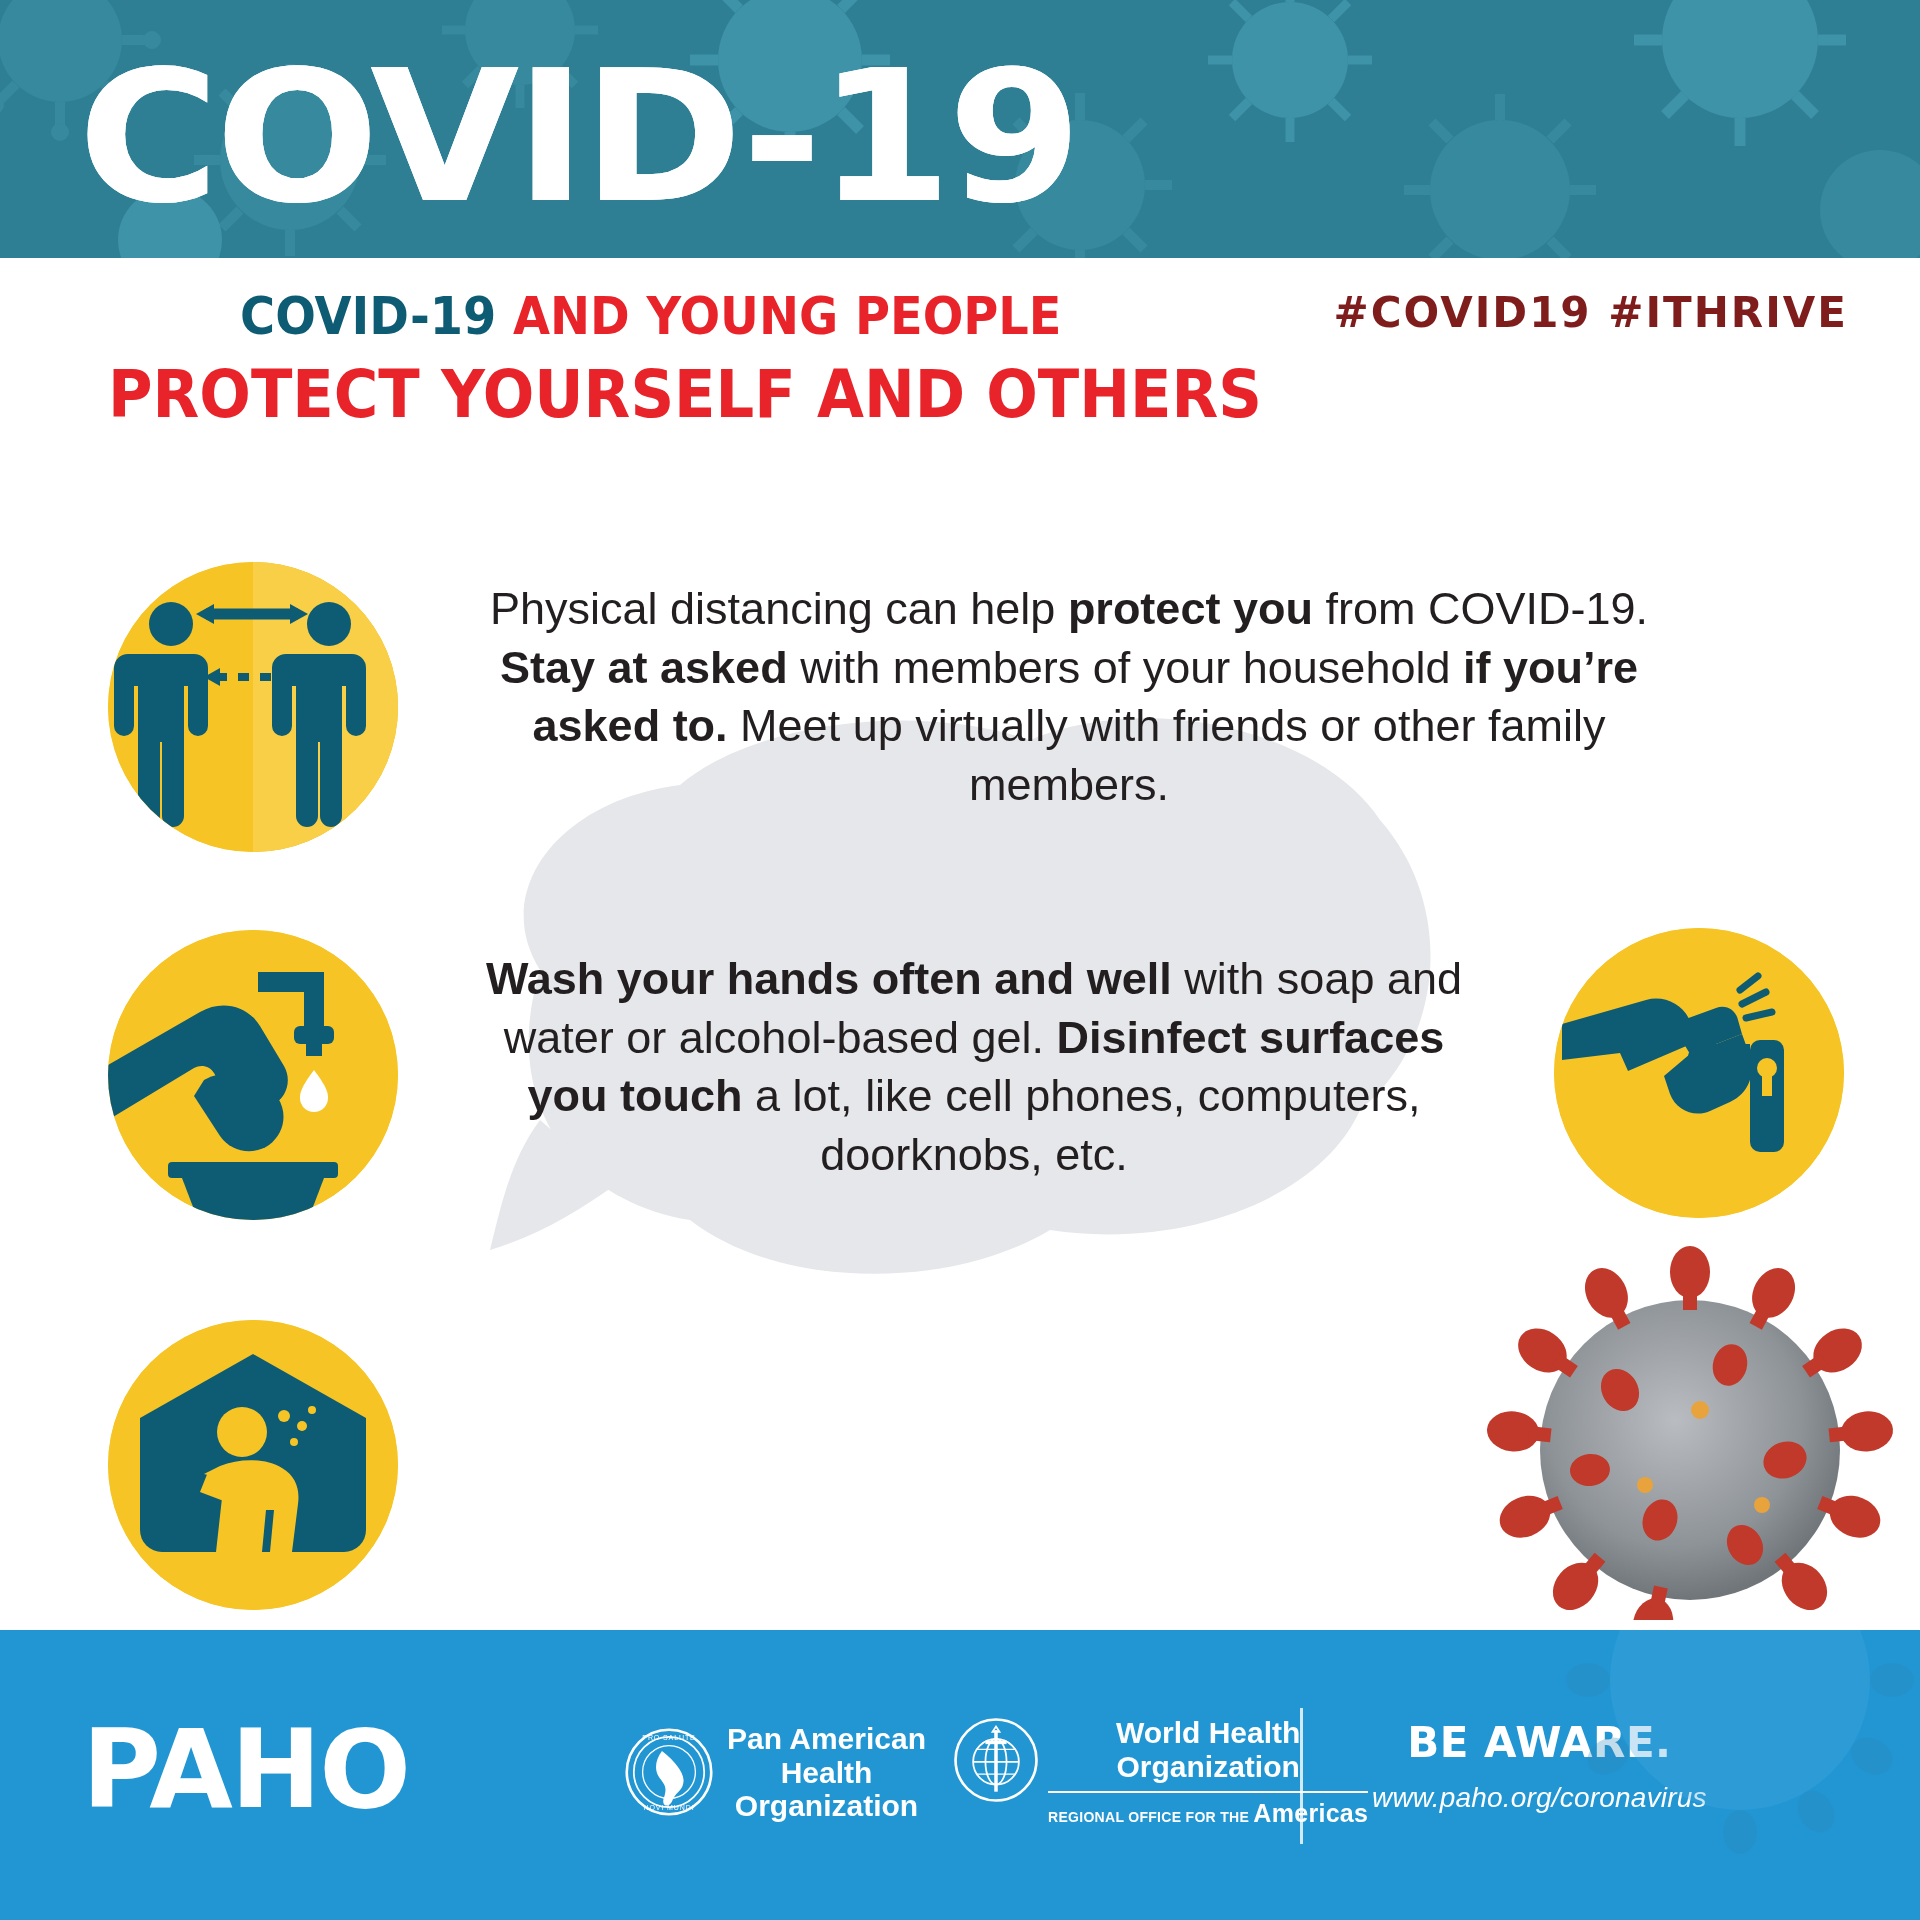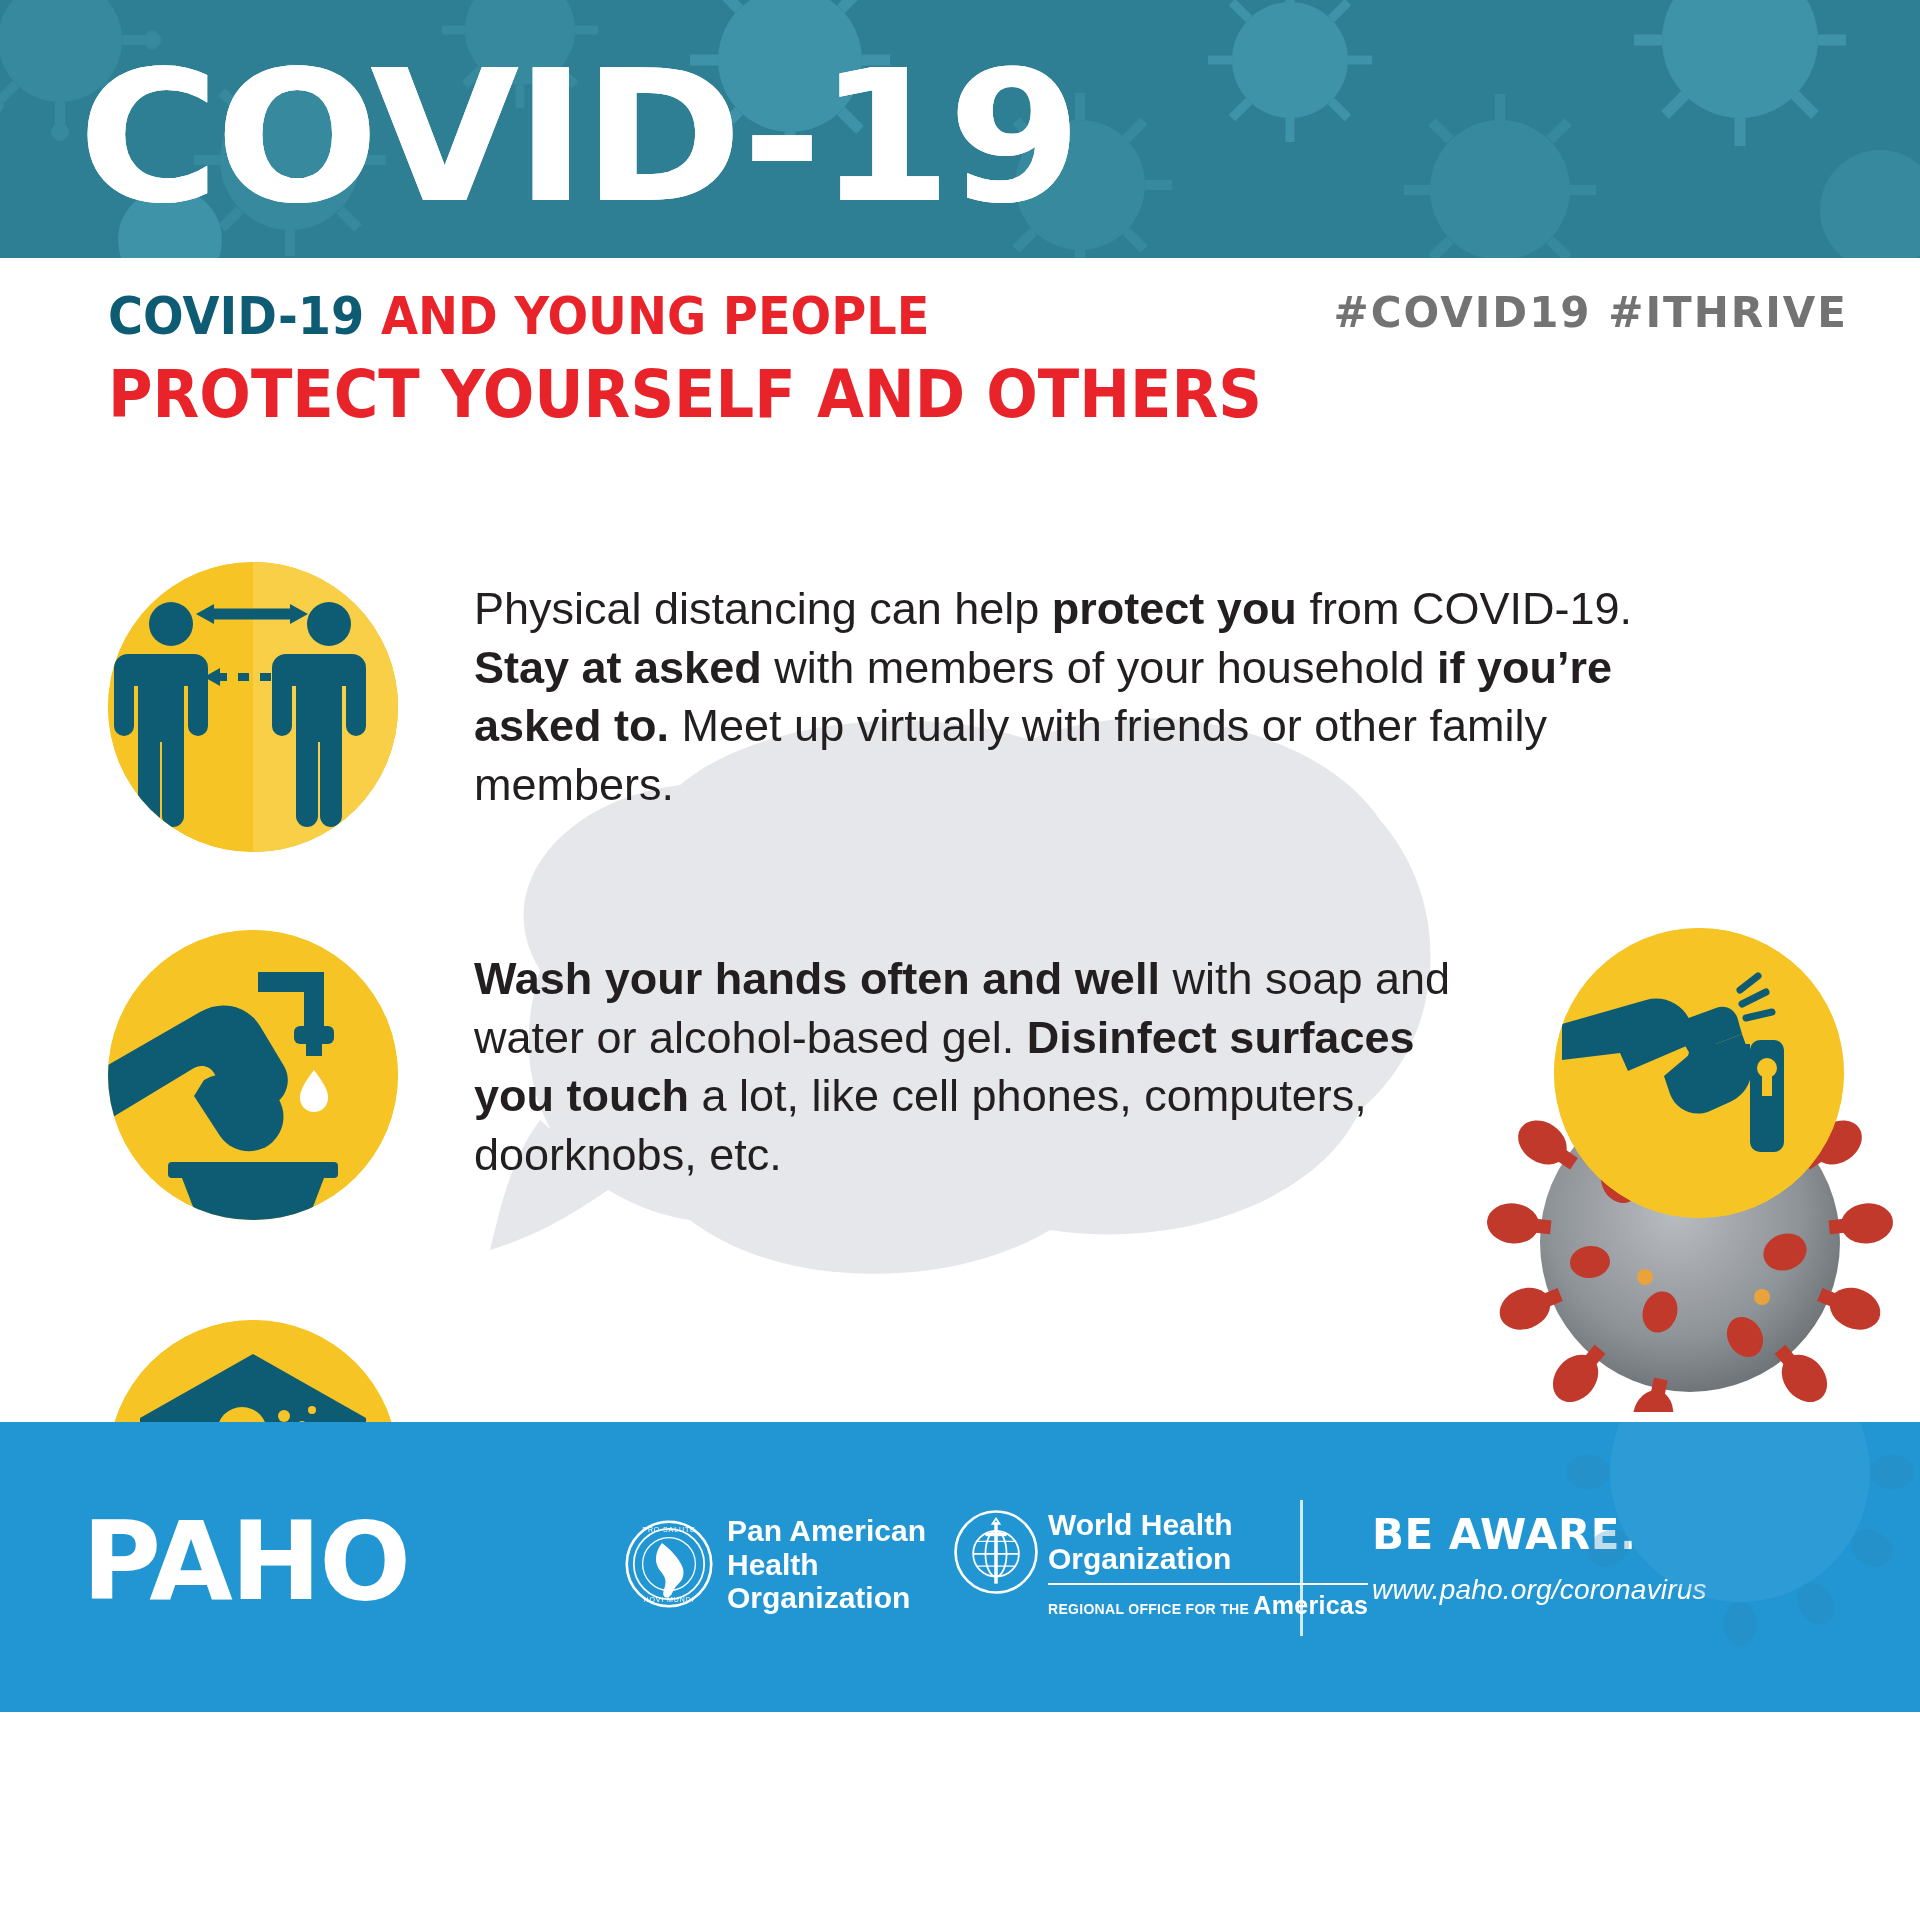--- a/index.html
+++ b/index.html
@@ -4,23 +4,24 @@
 <style>
   * { box-sizing: border-box; margin: 0; padding: 0; }
   html, body {
     width: 1920px; height: 1920px;
     font-family: "Liberation Sans", sans-serif;
     background: #ffffff;
     overflow: hidden;
   }
   .poster {
     position: relative;
-    width: 1920px; height: 1712px;
+    width: 1920px; height: 1920px;
     background: #ffffff;
     overflow: hidden;
+    text-align: center;
   }
 
   
   .header-band {
     position: absolute;
     top: 0; left: 0;
     width: 1920px; height: 258px;
     background: #2e7f94;
     overflow: hidden;
   }
@@ -71,21 +72,21 @@
     transform-origin: left center;
     white-space: nowrap;
   }
   .hashtags {
     position: absolute;
     right: 72px; top: 288px;
     font-family: "DejaVu Sans", sans-serif;
     font-weight: 700;
     font-size: 42px;
     letter-spacing: 2px;
-    color: #737373;
+    color: #7f1d1d;
     white-space: nowrap;
   }
 
   
   .blob {
     position: absolute;
     left: 390px; top: 690px;
     width: 1070px; height: 610px;
     z-index: 0;
   }

